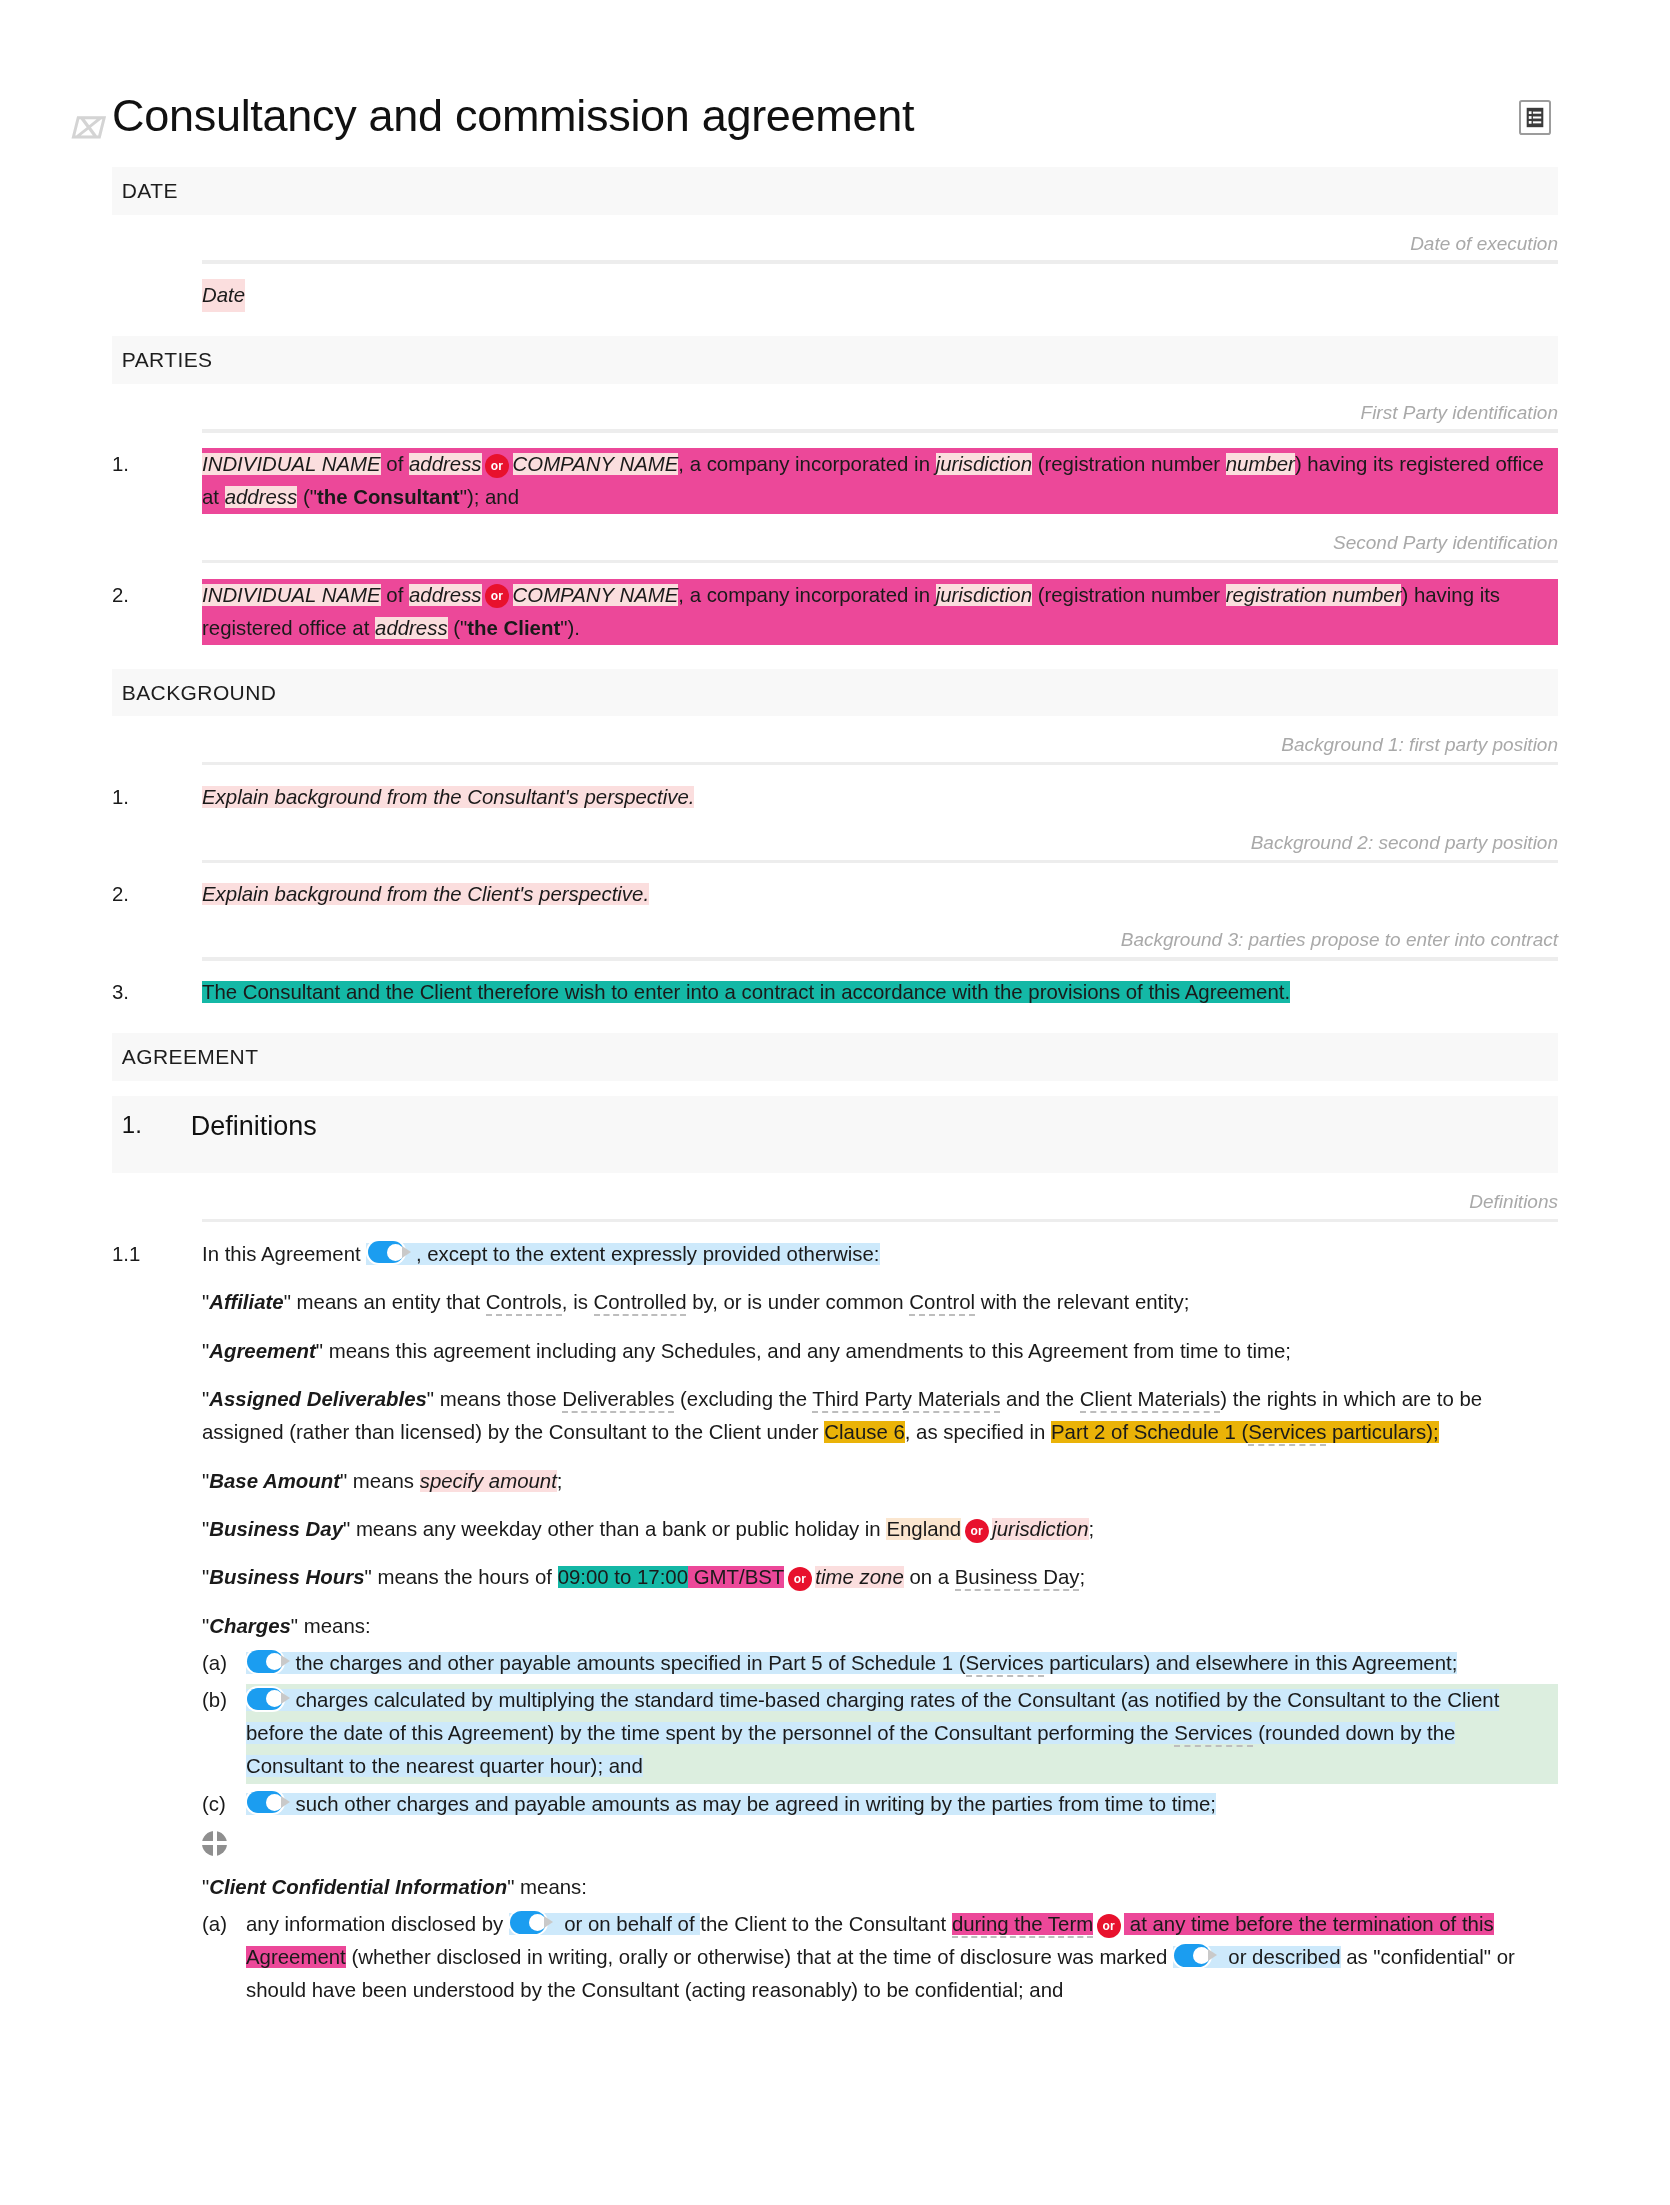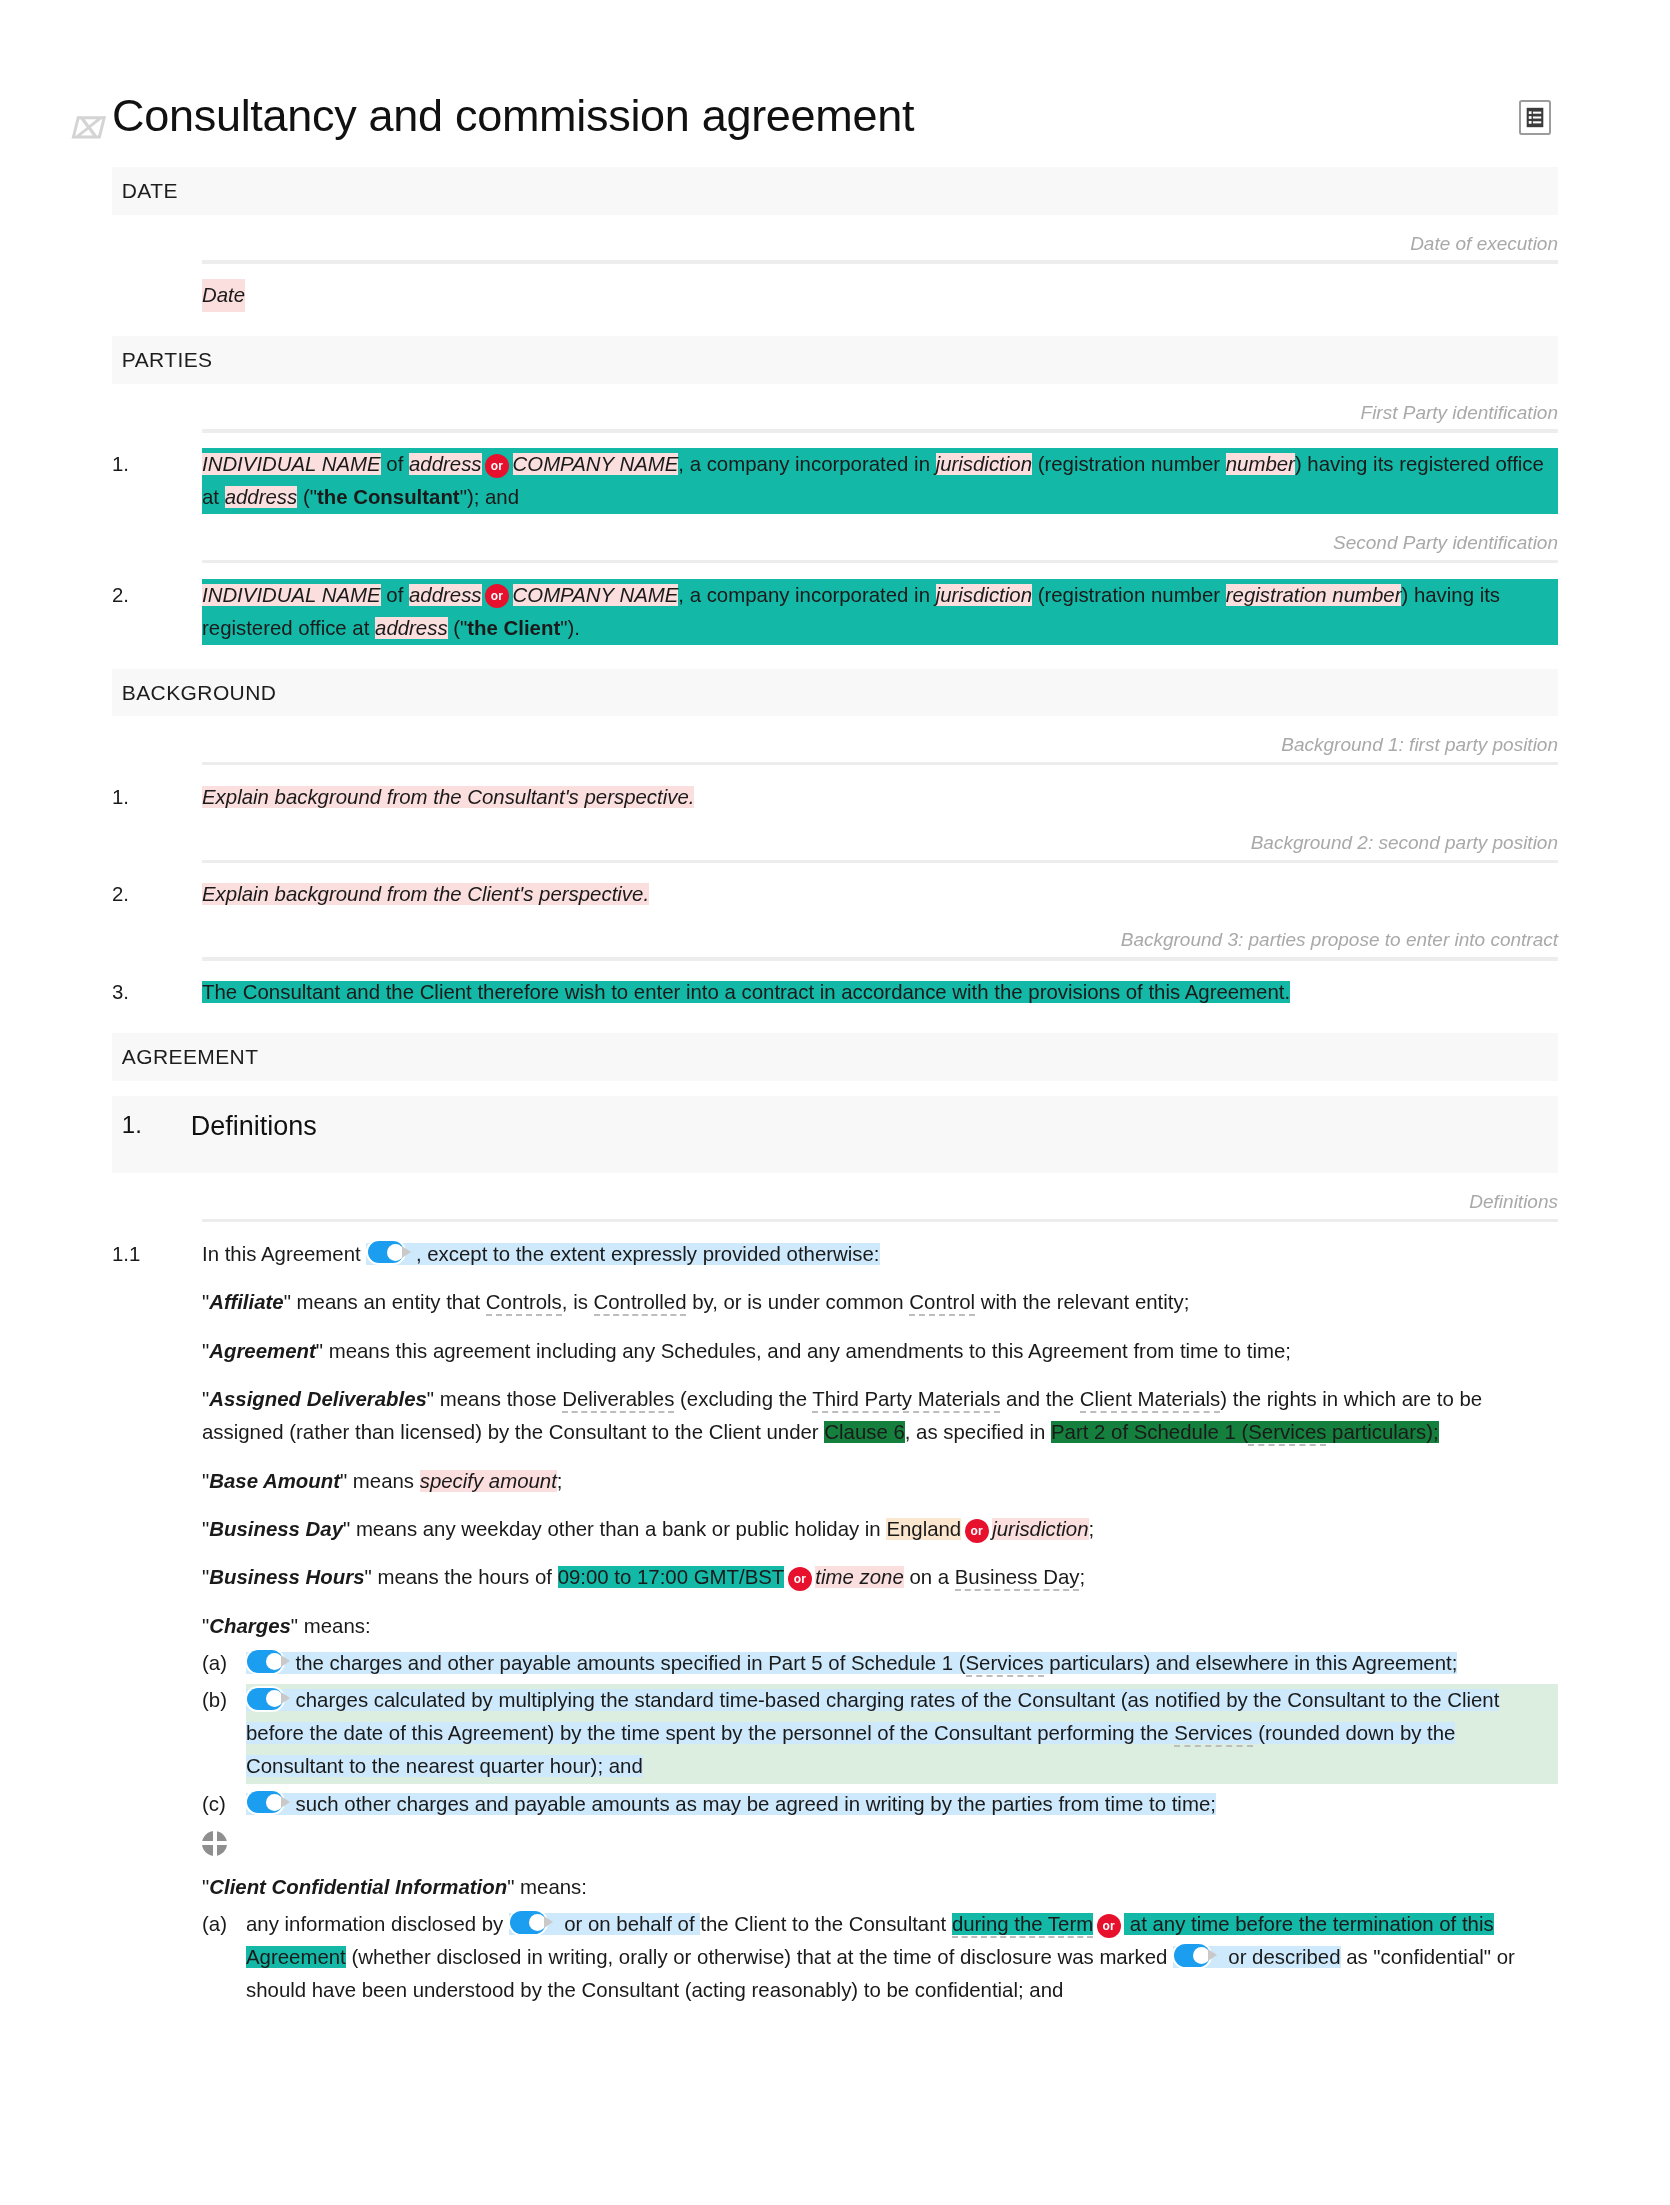--- a/index.html
+++ b/index.html
@@ -74,26 +74,26 @@
   .para.plain { margin-left:90px; }
   .indent { margin-left:90px; font-size:20.4px; line-height:1.62; margin-top:15.4px; }
 
   
   .sub {
     display:flex; align-items:flex-start; margin-top: 4.2px;
     font-size:20.4px; line-height:1.62; margin-left:90px;
   }
   .sub .letter { width:44px; flex:none; }
   .sub .txt { flex:1; }
-  .hl-pink-l { background:#14b8a6; }
+  .hl-pink-l { background:#ec4899; }
   .hl-blue   { background:#cde9fb; }
   .hl-green  { background:#dceedf; }
   .hl-yellow { background:#14b8a6; }
   .hl-tan    { background:#fbe6cf; }
-  .hl-gray   { background:#15803d; }
+  .hl-gray   { background:#eab308; }
 
   .ph { font-style: italic; background:#fbdede; }
   .defterm { font-weight:700; font-style:italic; }
   .dashed { border-bottom: 2.1px dashed #bdbdbd; padding-bottom:0.7px; }
 
   
   .or-badge {
     display:inline-block; width:24px; height:24px; border-radius:50%;
     background:#e8112d; color:#fff; font-size:12px; font-weight:700;
     line-height:24px; text-align:center; vertical-align:1.4px;

